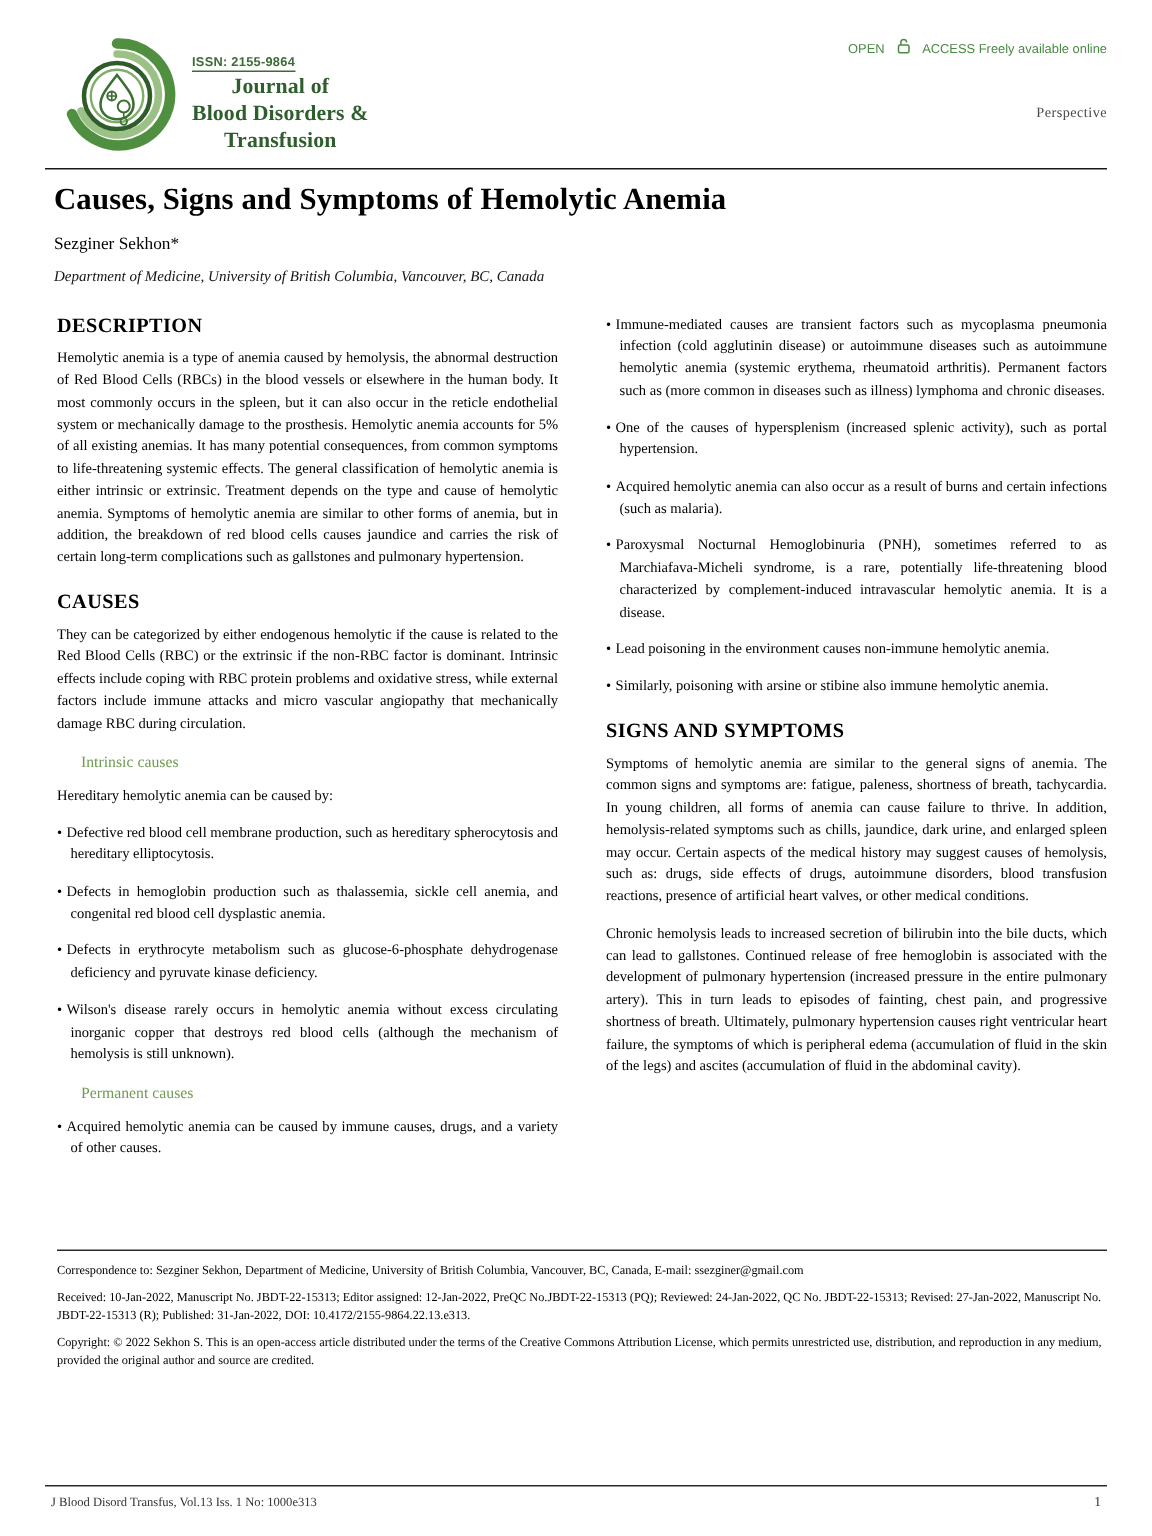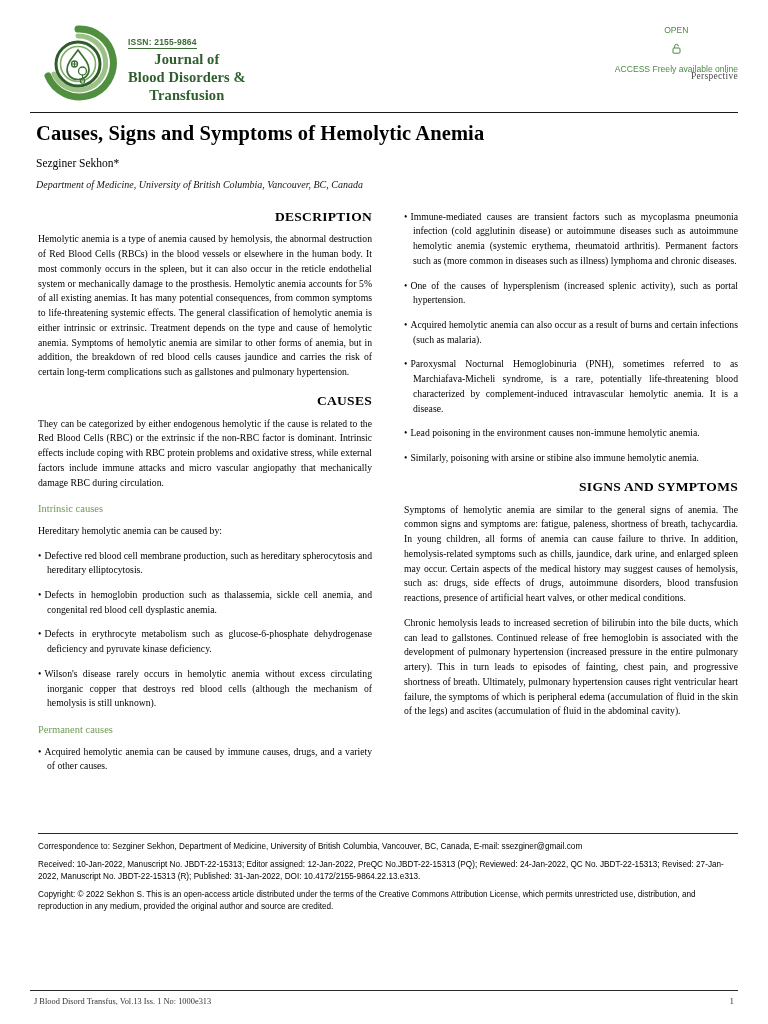--- a/index.html
+++ b/index.html
@@ -70,21 +70,20 @@
   }
   .open-access {
     font-family: "Liberation Sans", sans-serif;
     font-size: 8.6px;
     color: #4a8a44;
     white-space: nowrap;
     margin-top: 3px;
     display: flex;
     align-items: center;
     gap: 8px;
-    flex-direction: column;
   }
   .oa-lock { display: inline-block; vertical-align: middle; }
   .doctype {
     position: absolute;
     right: 30px;
     top: 71px;
     font-family: "Liberation Serif", serif;
     font-size: 9.5px;
     color: #4a4a4a;
     letter-spacing: .3px;
@@ -137,29 +136,28 @@
     width: 334px;
     flex: 0 0 334px;
   }
   h2.sec {
     font-family: "Liberation Serif", serif;
     font-size: 13.5px;
     font-weight: bold;
     letter-spacing: .3px;
     margin: 0 0 8px 0;
     line-height: 1.1;
-    text-align: right;
   }
   h2.sec.spaced { margin-top: 14px; }
   h3.sub {
     font-family: "Liberation Serif", serif;
     font-size: 10.5px;
     font-weight: normal;
     color: #6f9b52;
-    margin: 13px 0 9px 0;
+    margin: 13px 0 9px 16px;
     line-height: 1.1;
   }
   p.body {
     font-family: "Liberation Serif", serif;
     font-size: 9.7px;
     line-height: 1.52;
     text-align: justify;
     margin: 0 0 10px 0;
     hyphens: none;
   }
@@ -180,21 +178,21 @@
     position: absolute;
     left: 38px;
     right: 30px;
     top: 833px;
   }
   .fn-rule {
     border-top: 1px solid #2a2a2a;
     margin-bottom: 7px;
   }
   .fn-line {
-    font-family: Liberation Sans, sans-serif;
+    font-family: Liberation Serif, serif;
     font-size: 8.2px;
     line-height: 1.45;
     margin: 0 0 6px 0;
     text-align: left;
   }
   .fn-line:last-child { margin-bottom: 0; }
 
   
   .pagefoot {
     position: absolute;

